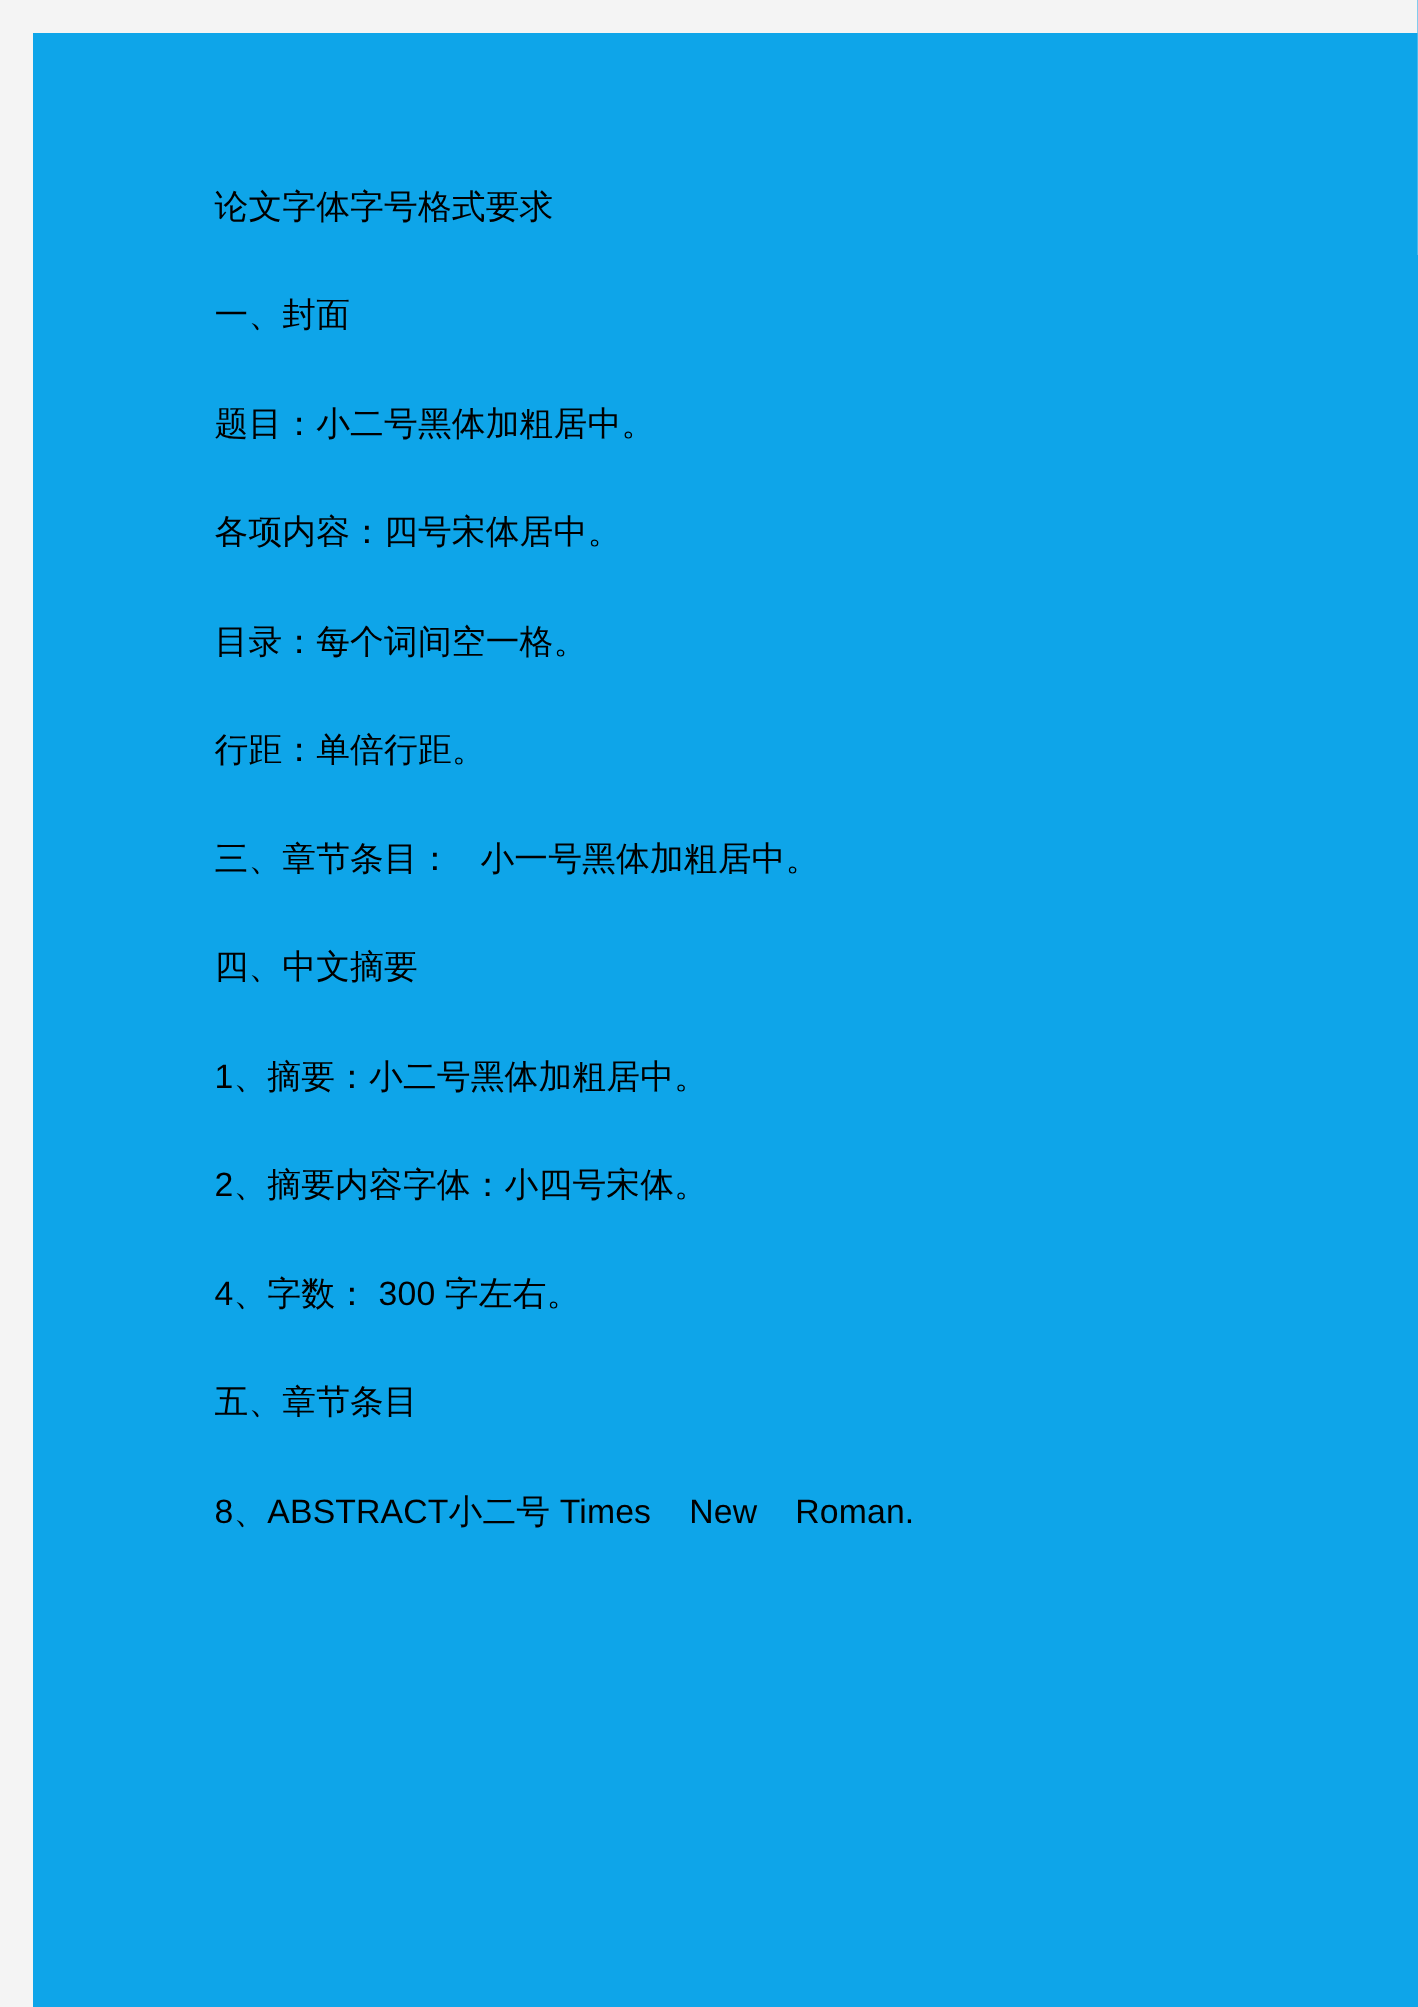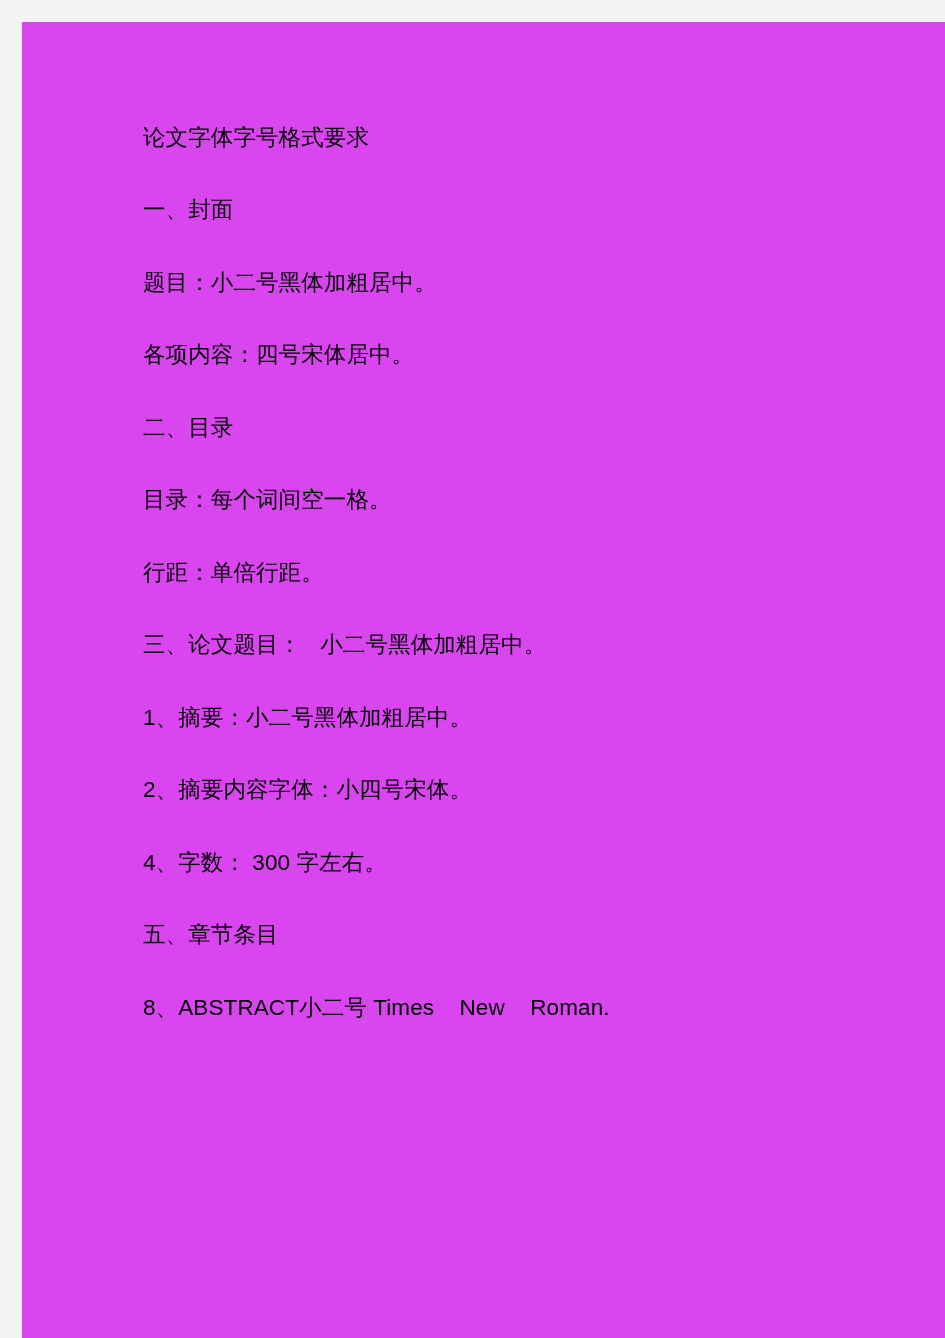--- a/index.html
+++ b/index.html
@@ -14,21 +14,21 @@
     font-family: "Liberation Sans", "DejaVu Sans", sans-serif;
     overflow: hidden;
   }
   
   .page-sheet {
     position: absolute;
     left: 22px;
     top: 22px;
     right: 0;
     bottom: 0;
-    background: #d946ef;
+    background: #0ea5e9;
     text-decoration: underline;
   }
   .doc-body {
     position: absolute;
     left: 121px;   
     top: 68px;     
     right: 40px;
   }
   .doc-line {
     font-size: 22.5px;
@@ -46,29 +46,29 @@
   <div class="doc-body">
 
     <p class="doc-line">论文字体字号格式要求</p>
 
     <p class="doc-line">一、封面</p>
 
     <p class="doc-line">题目：小二号黑体加粗居中。</p>
 
     <p class="doc-line">各项内容：四号宋体居中。</p>
 
-    <p class="doc-line">二、目录</p>
 
     <p class="doc-line">目录：每个词间空一格。</p>
 
 
     <p class="doc-line">行距：单倍行距。</p>
 
-    <p class="doc-line">三、论文题目：   小二号黑体加粗居中。</p>
+    <p class="doc-line">三、章节条目：   小一号黑体加粗居中。</p>
 
+    <p class="doc-line">四、中文摘要</p>
 
     <p class="doc-line">1、摘要：小二号黑体加粗居中。</p>
 
     <p class="doc-line">2、摘要内容字体：小四号宋体。</p>
 
     <p class="doc-line">4、字数： 300 字左右。</p>
 
 
 
     <p class="doc-line">五、章节条目</p>

